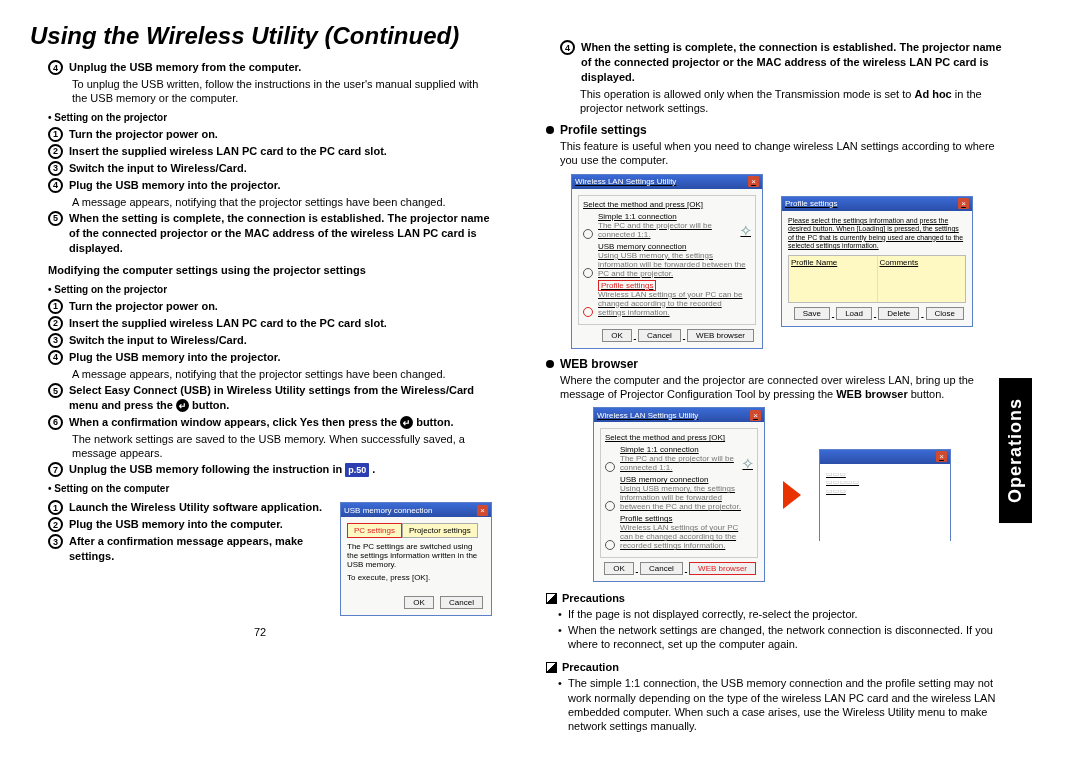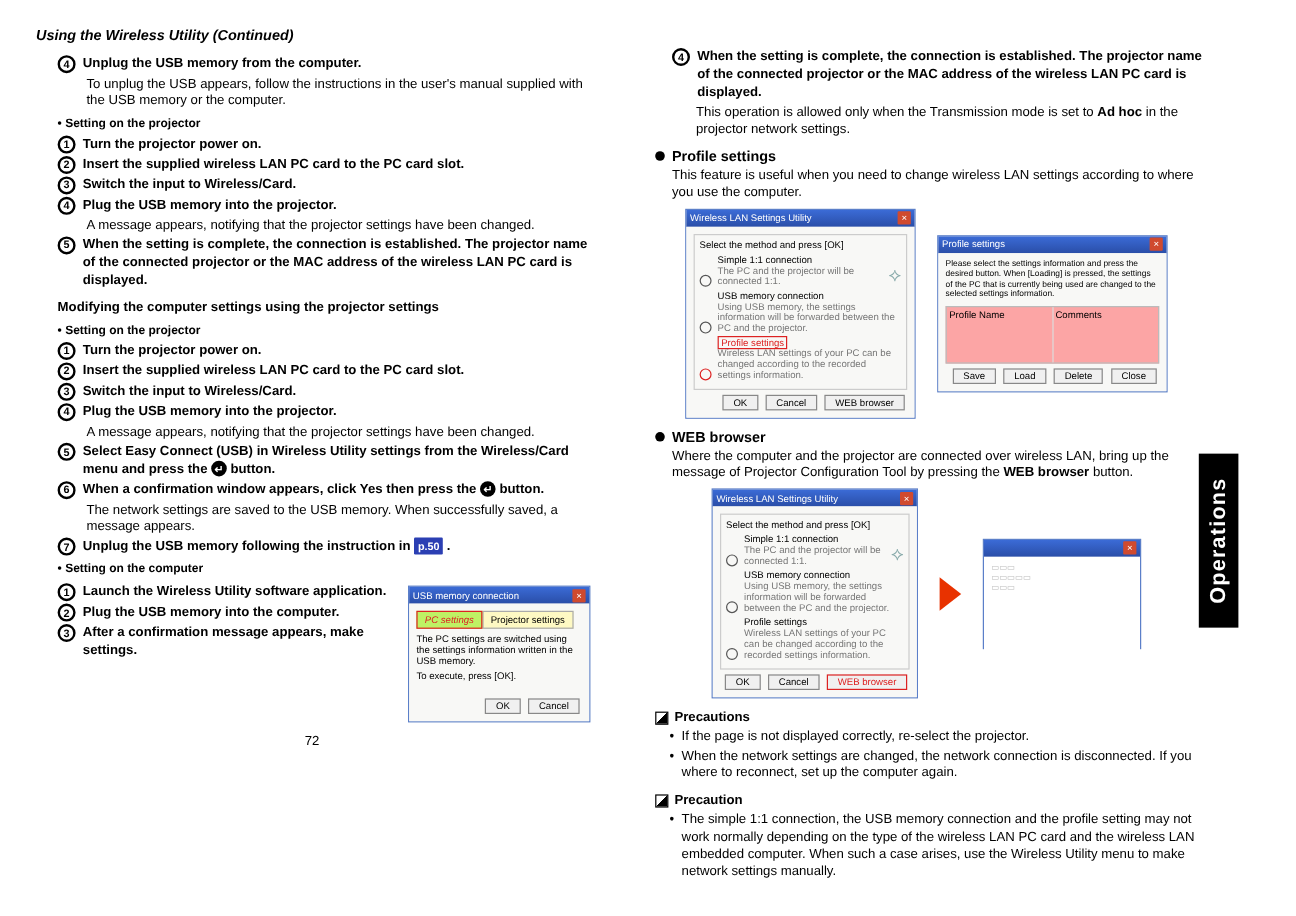--- a/index.html
+++ b/index.html
@@ -20,21 +20,21 @@
     width: 488px;
     box-sizing: border-box;
     position: relative;
   }
   .col.left { padding-right: 24px; }
   .col.right { padding-left: 24px; }
   h1.title {
     font-family: Arial, Helvetica, sans-serif;
     font-weight: bold;
     font-style: italic;
-    font-size: 12px;
+    font-size: 24px;
     margin: 4px 0 10px 2px;
   }
   .num-circle {
     display: inline-flex;
     width: 15px; height: 15px;
     border-radius: 50%;
     background: #000;
     color: #fff;
     font-size: 10px;
     font-weight: bold;
@@ -90,40 +90,40 @@
   }
   .win .titlebar { background: linear-gradient(#3b6bd6,#2a4ea8); color:#fff; height:14px; display:flex;align-items:center;justify-content:space-between;padding:0 3px;font-size:8px;}
   .win .titlebar .x { background:#d04a2f;color:#fff;width:11px;height:11px;display:flex;align-items:center;justify-content:center;font-size:8px;border-radius:1px;}
   .win .body { padding:6px; background:#f8f8f6;}
   .fake-btn { display:inline-block;border:1px solid #888;background:#f0f0f0;padding:1px 8px;font-size:8px;margin:0 2px;}
   .radio { display:flex;gap:5px;align-items:flex-end;margin:3px 0;}
   .radio .r { width:8px;height:8px;border:1px solid #555;border-radius:50%;margin-top:1px;flex:0 0 8px;}
   .radio .sel { border-color:#d22;}
   .group { border:1px solid #ccc;padding:4px;margin-bottom:4px;}
   .wifi-ic { display:inline-block;color:#8aa;font-size:16px;}
-  .two-col-figs { display:flex;gap:18px;justify-content:center;margin:6px 6px; align-items:center;}
+  .two-col-figs { display:flex;gap:18px;justify-content:center;margin:6px 6px; align-items:center;text-decoration:underline;}
   .arrow-rt { width:0;height:0;border-top:14px solid transparent;border-bottom:14px solid transparent;border-left:18px solid #e83200;}
   .inline-figs { display:flex;gap:8px;align-items:flex-start;}
   .tab-row { display:flex;gap:0;margin-bottom:4px;}
   .tab { border:1px solid #aaa;padding:2px 6px;font-size:8px;background:#fef9c3;}
-  .tab.active { background:#bef264;border-bottom:1px solid #fff;position:relative;z-index:1;border-color:#d22;color:#d22;font-style:italic;}
+  .tab.active { background:#fef9c3;border-bottom:1px solid #fff;position:relative;z-index:1;border-color:#d22;color:#d22;}
 </style>
 </head>
 <body>
 
 <div class="page">
 
   <div class="col left">
     <h1 class="title">Using the Wireless Utility (Continued)</h1>
 
     <div class="step">
       <span class="num-circle outline">4</span>
       <div class="text"><b>Unplug the USB memory from the computer.</b></div>
     </div>
-    <div class="subtext">To unplug the USB appears, follow the instructions in the user's manual supplied with the USB memory or the computer.</div>
+    <div class="subtext">To unplug the USB written, follow the instructions in the user's manual supplied with the USB memory or the computer.</div>
 
     <div class="bullet-note">• Setting on the projector</div>
 
     <div class="step">
         <span class="num-circle outline">1</span>
       <div class="text"><b>Turn the projector power on.</b></div>
       </div>
     <div class="step">
         <span class="num-circle outline">2</span>
       <div class="text"><b>Insert the supplied wireless LAN PC card to the PC card slot.</b></div>
@@ -264,21 +264,21 @@
         </div>
       </div>
 
       <div class="win" style="width:190px;">
         <div class="titlebar">
             <span>Profile settings</span>
             <span class="x">×</span>
           </div>
         <div class="body">
           <div style="font-size:7px;line-height:1.2;">Please select the settings information and press the desired button. When [Loading] is pressed, the settings of the PC that is currently being used are changed to the selected settings information.</div>
-          <div style="border:1px solid #bbb;background:#fca5a5;height:46px;margin:4px 0;display:flex;">
+          <div style="border:1px solid #bbb;background:#fef9c3;height:46px;margin:4px 0;display:flex;">
             <div style="width:50%;border-right:1px solid #ddd;padding:2px;">Profile Name</div>
             <div style="width:50%;padding:2px;">Comments</div>
           </div>
           <div style="text-align:right;">
             <span class="fake-btn">Save</span>
             <span class="fake-btn">Load</span>
             <span class="fake-btn">Delete</span>
             <span class="fake-btn">Close</span>
           </div>
         </div>

